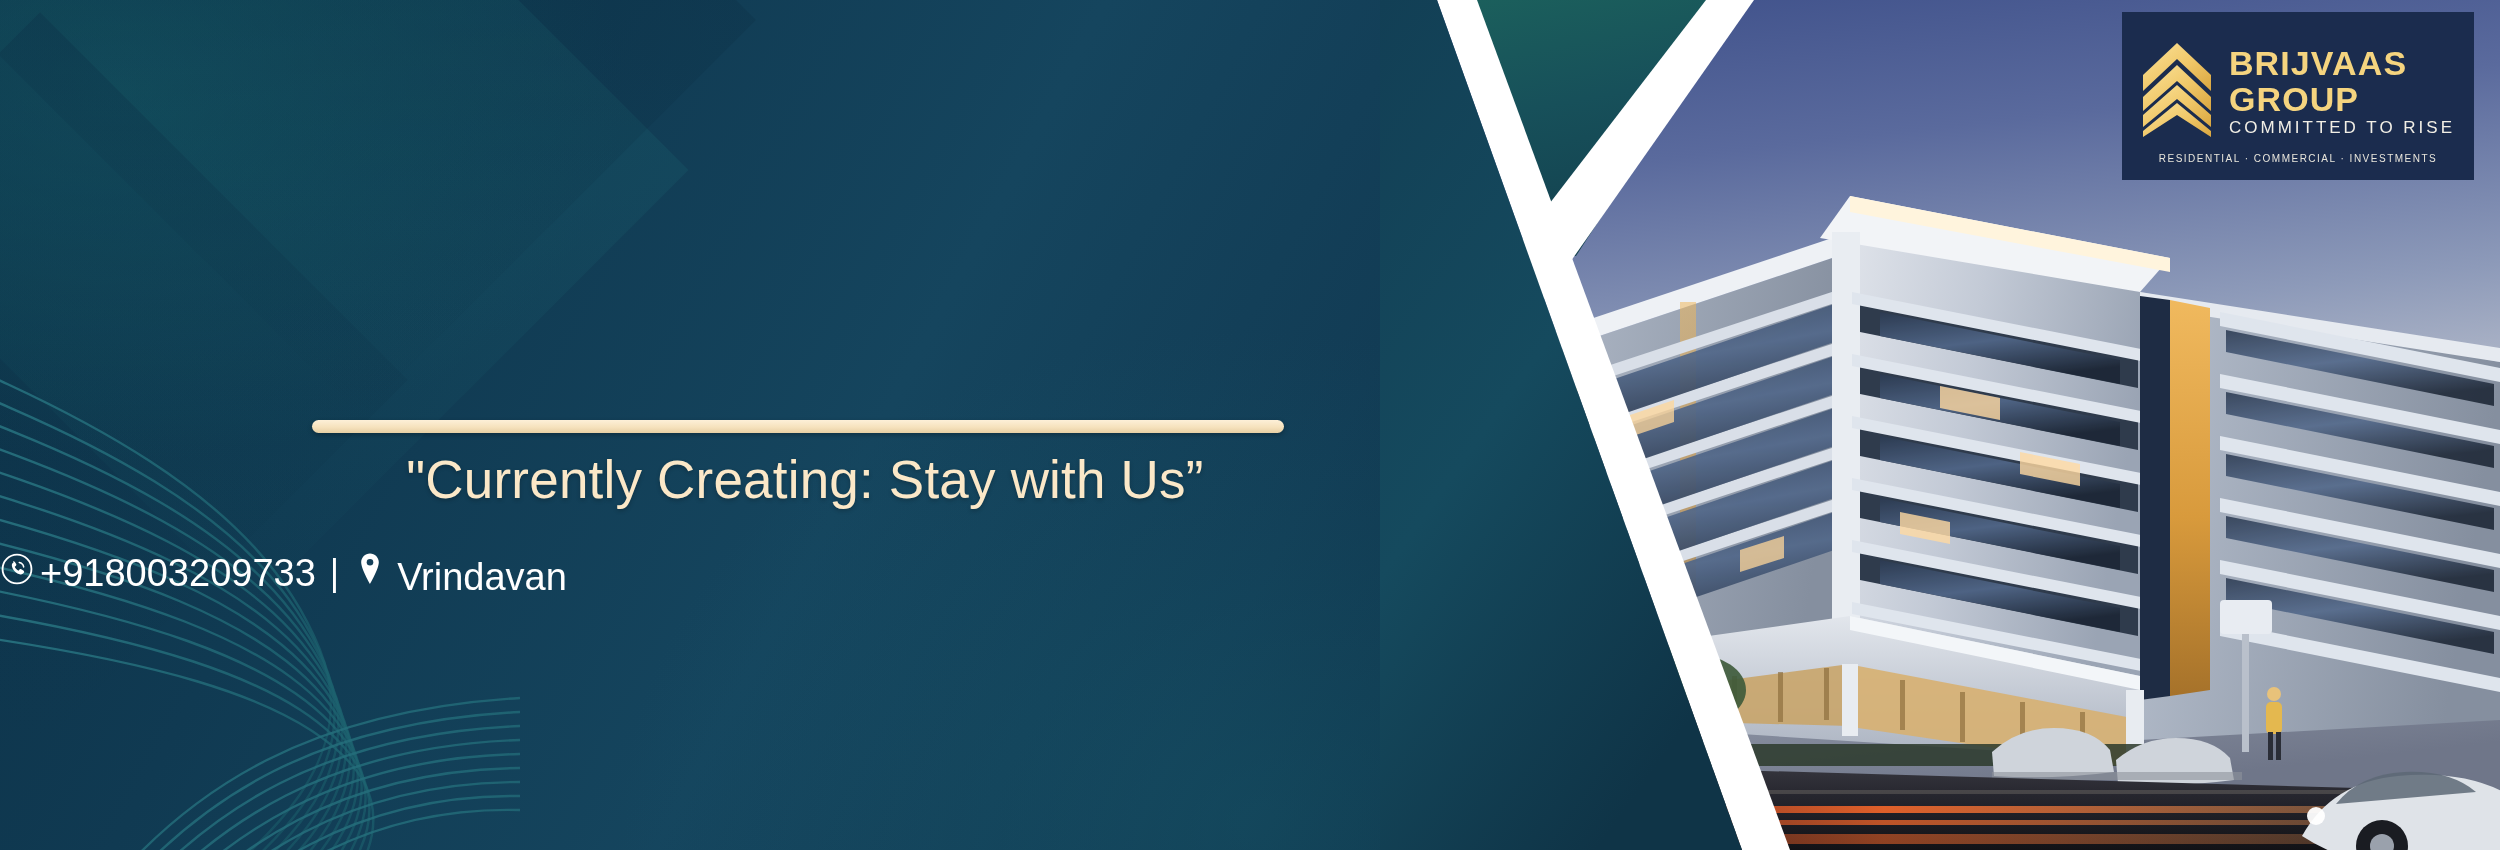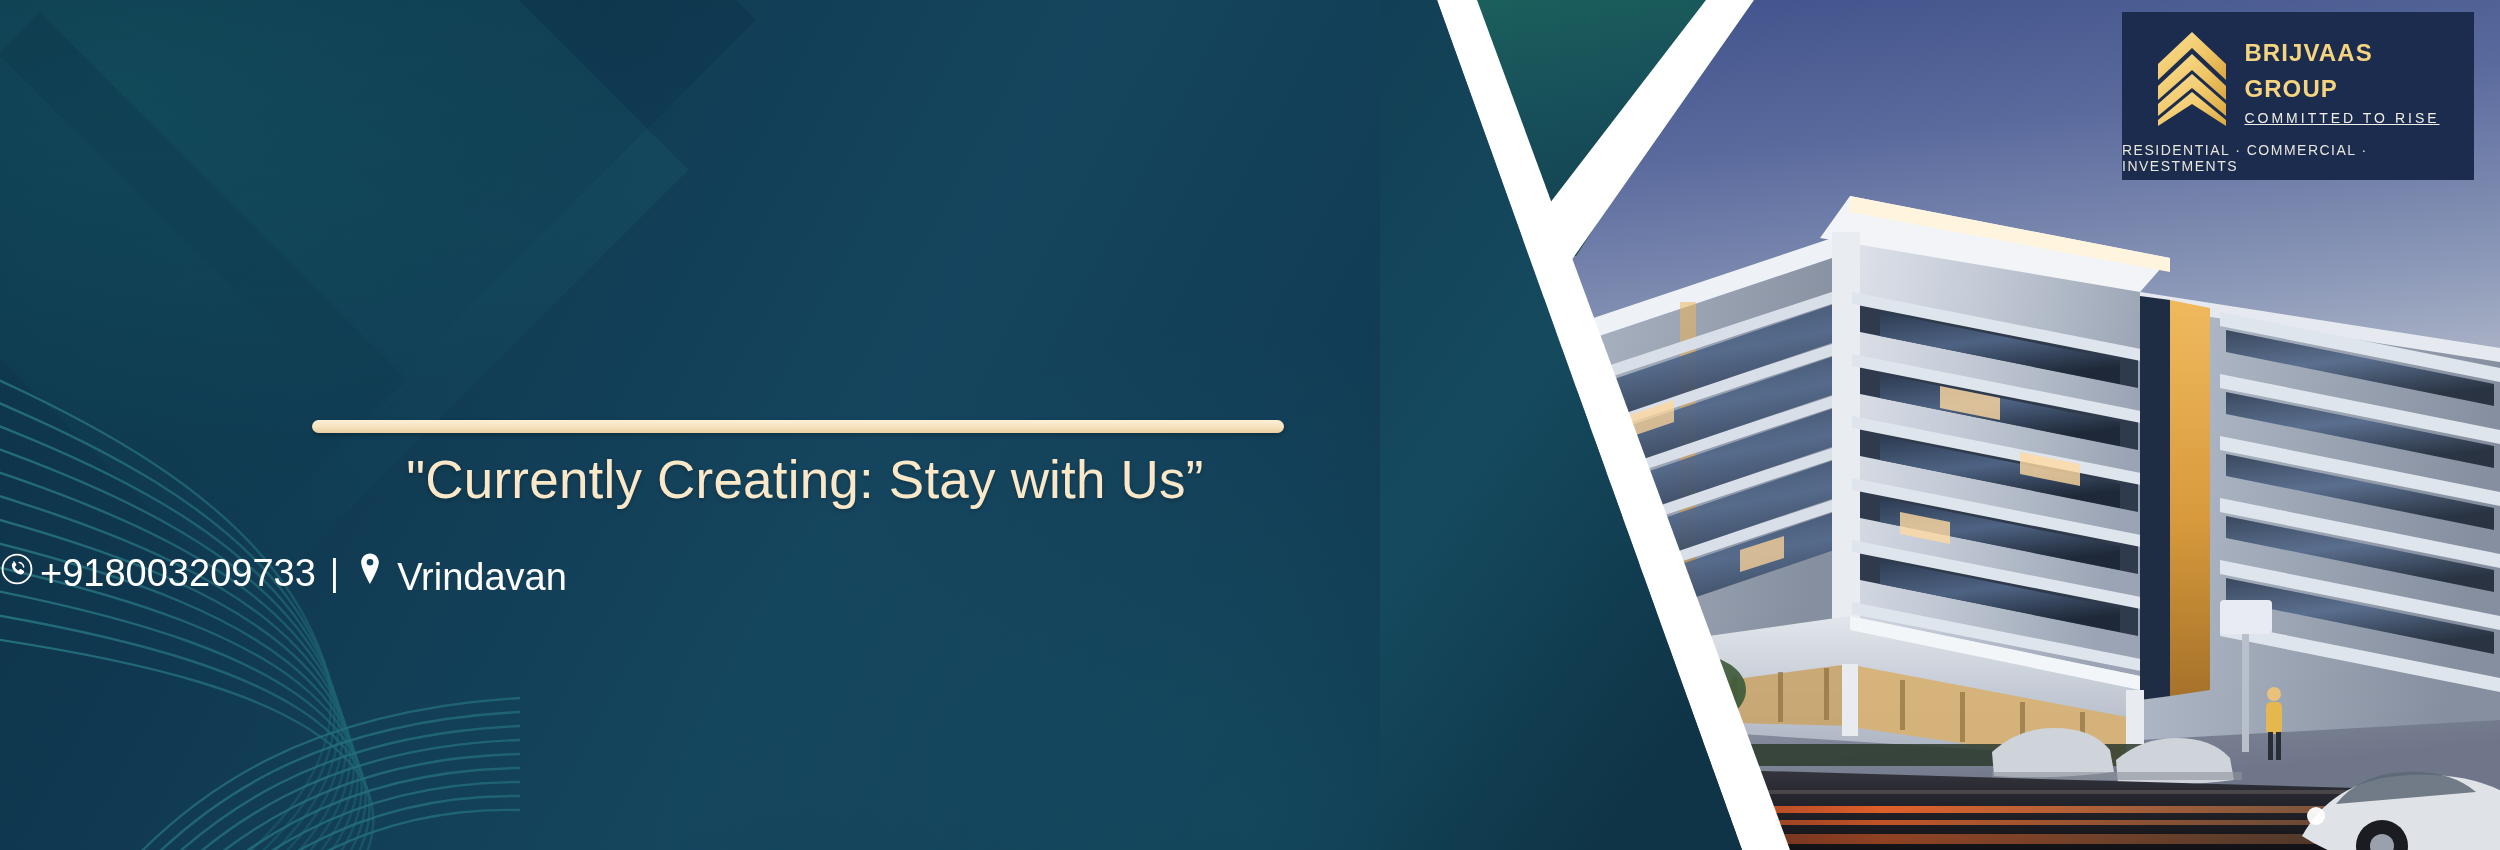--- a/index.html
+++ b/index.html
@@ -170,38 +170,37 @@
     gap: 16px;
     margin-top: 12px;
   }
   .logo-words {
     display: flex;
     flex-direction: column;
     align-items: flex-start;
   }
   .logo-name {
     color: #f5d47f;
-    font-size: 24px;
+    font-size: 34px;
     line-height: 36px;
     font-weight: 700;
     letter-spacing: 1.1px;
     font-family: "Liberation Sans", sans-serif;
   }
   .logo-tag {
     color: #f2efe6;
-    font-size: 14px;
+    font-size: 17px;
     line-height: 16px;
     letter-spacing: 3.0px;
     margin-top: 3px;
     font-family: "Liberation Sans", sans-serif;
-    text-decoration: underline;
   }
   .logo-sub {
     color: #e9e6dc;
-    font-size: 14px;
+    font-size: 10px;
     letter-spacing: 1.5px;
     margin-top: 12px;
     font-family: "Liberation Sans", sans-serif;
   }
 </style>
 </head>
 <body>
 
 <div id="banner">
 

